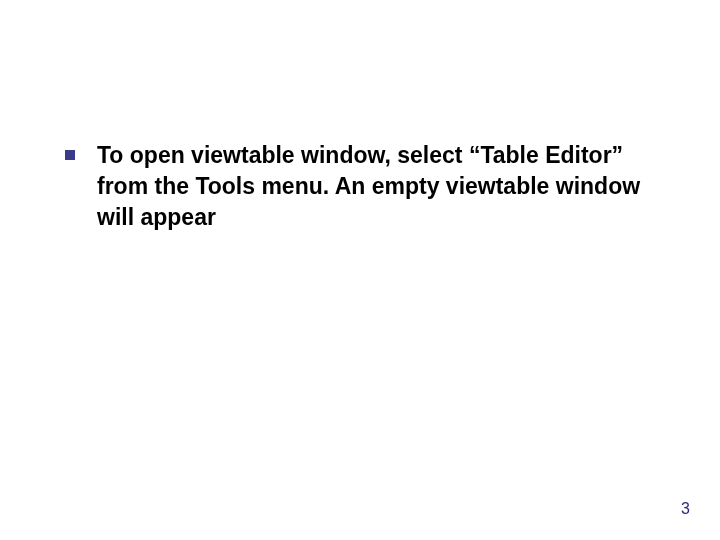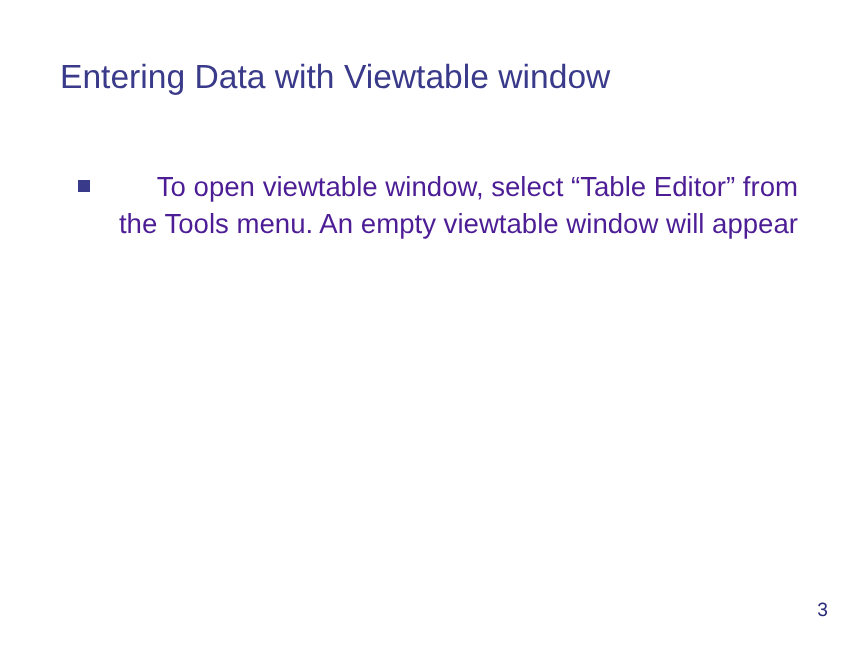--- a/index.html
+++ b/index.html
@@ -41,38 +41,36 @@
     width: 10px;
     height: 10px;
     background: #3a3a8a;
     flex-shrink: 0;
     margin-top: 10px;
     margin-right: 22px;
   }
   .bullet-text {
     font-size: 23px;
     line-height: 1.35;
-    color: #4c1d95;
-    font-weight: 400;
-    text-align: right;
+    color: #000000;
+    font-weight: 700;
   }
   .page-number {
     position: absolute;
     bottom: 22px;
     right: 30px;
     font-size: 16px;
     color: #2a2a7a;
   }
 </style>
 </head>
 <body>
 
 <div class="slide">
 
-  <div class="title">Entering Data with Viewtable window</div>
 
   <div class="content">
     <div class="bullet-item">
       <div class="bullet-marker"></div>
       <div class="bullet-text">To open viewtable window, select “Table Editor” from the Tools menu. An empty viewtable window will appear</div>
     </div>
   </div>
 
   <div class="page-number">3</div>
 

